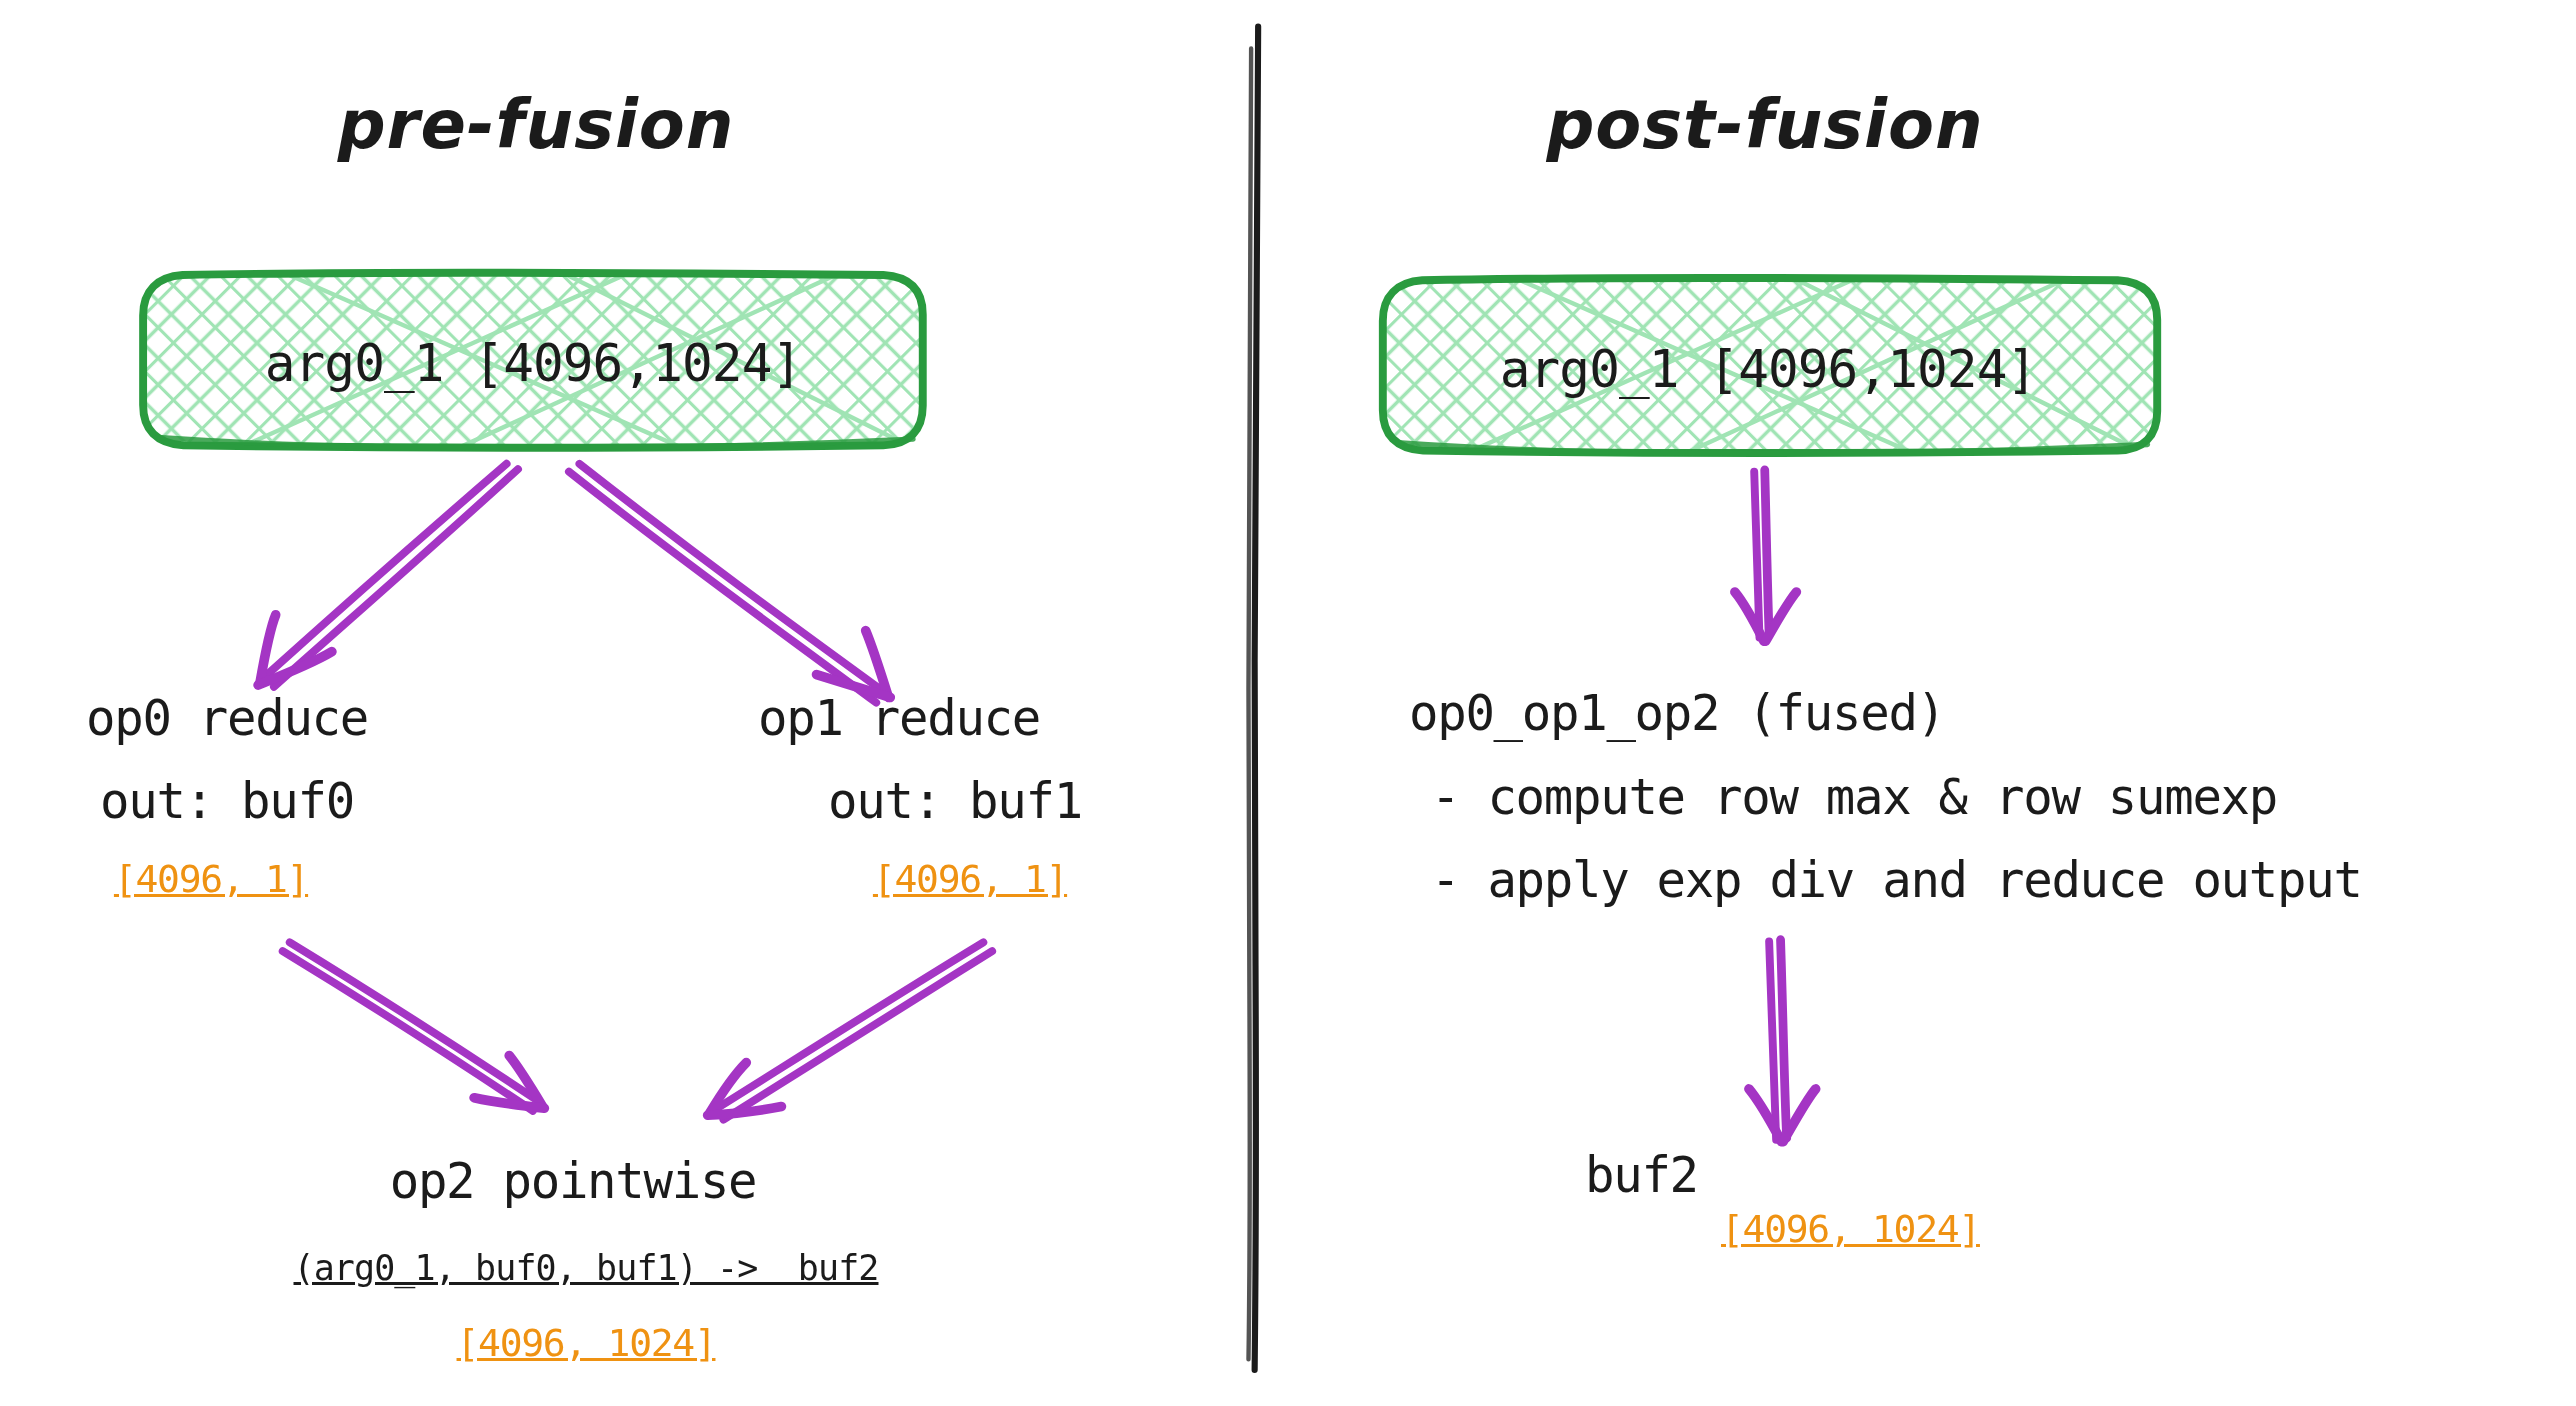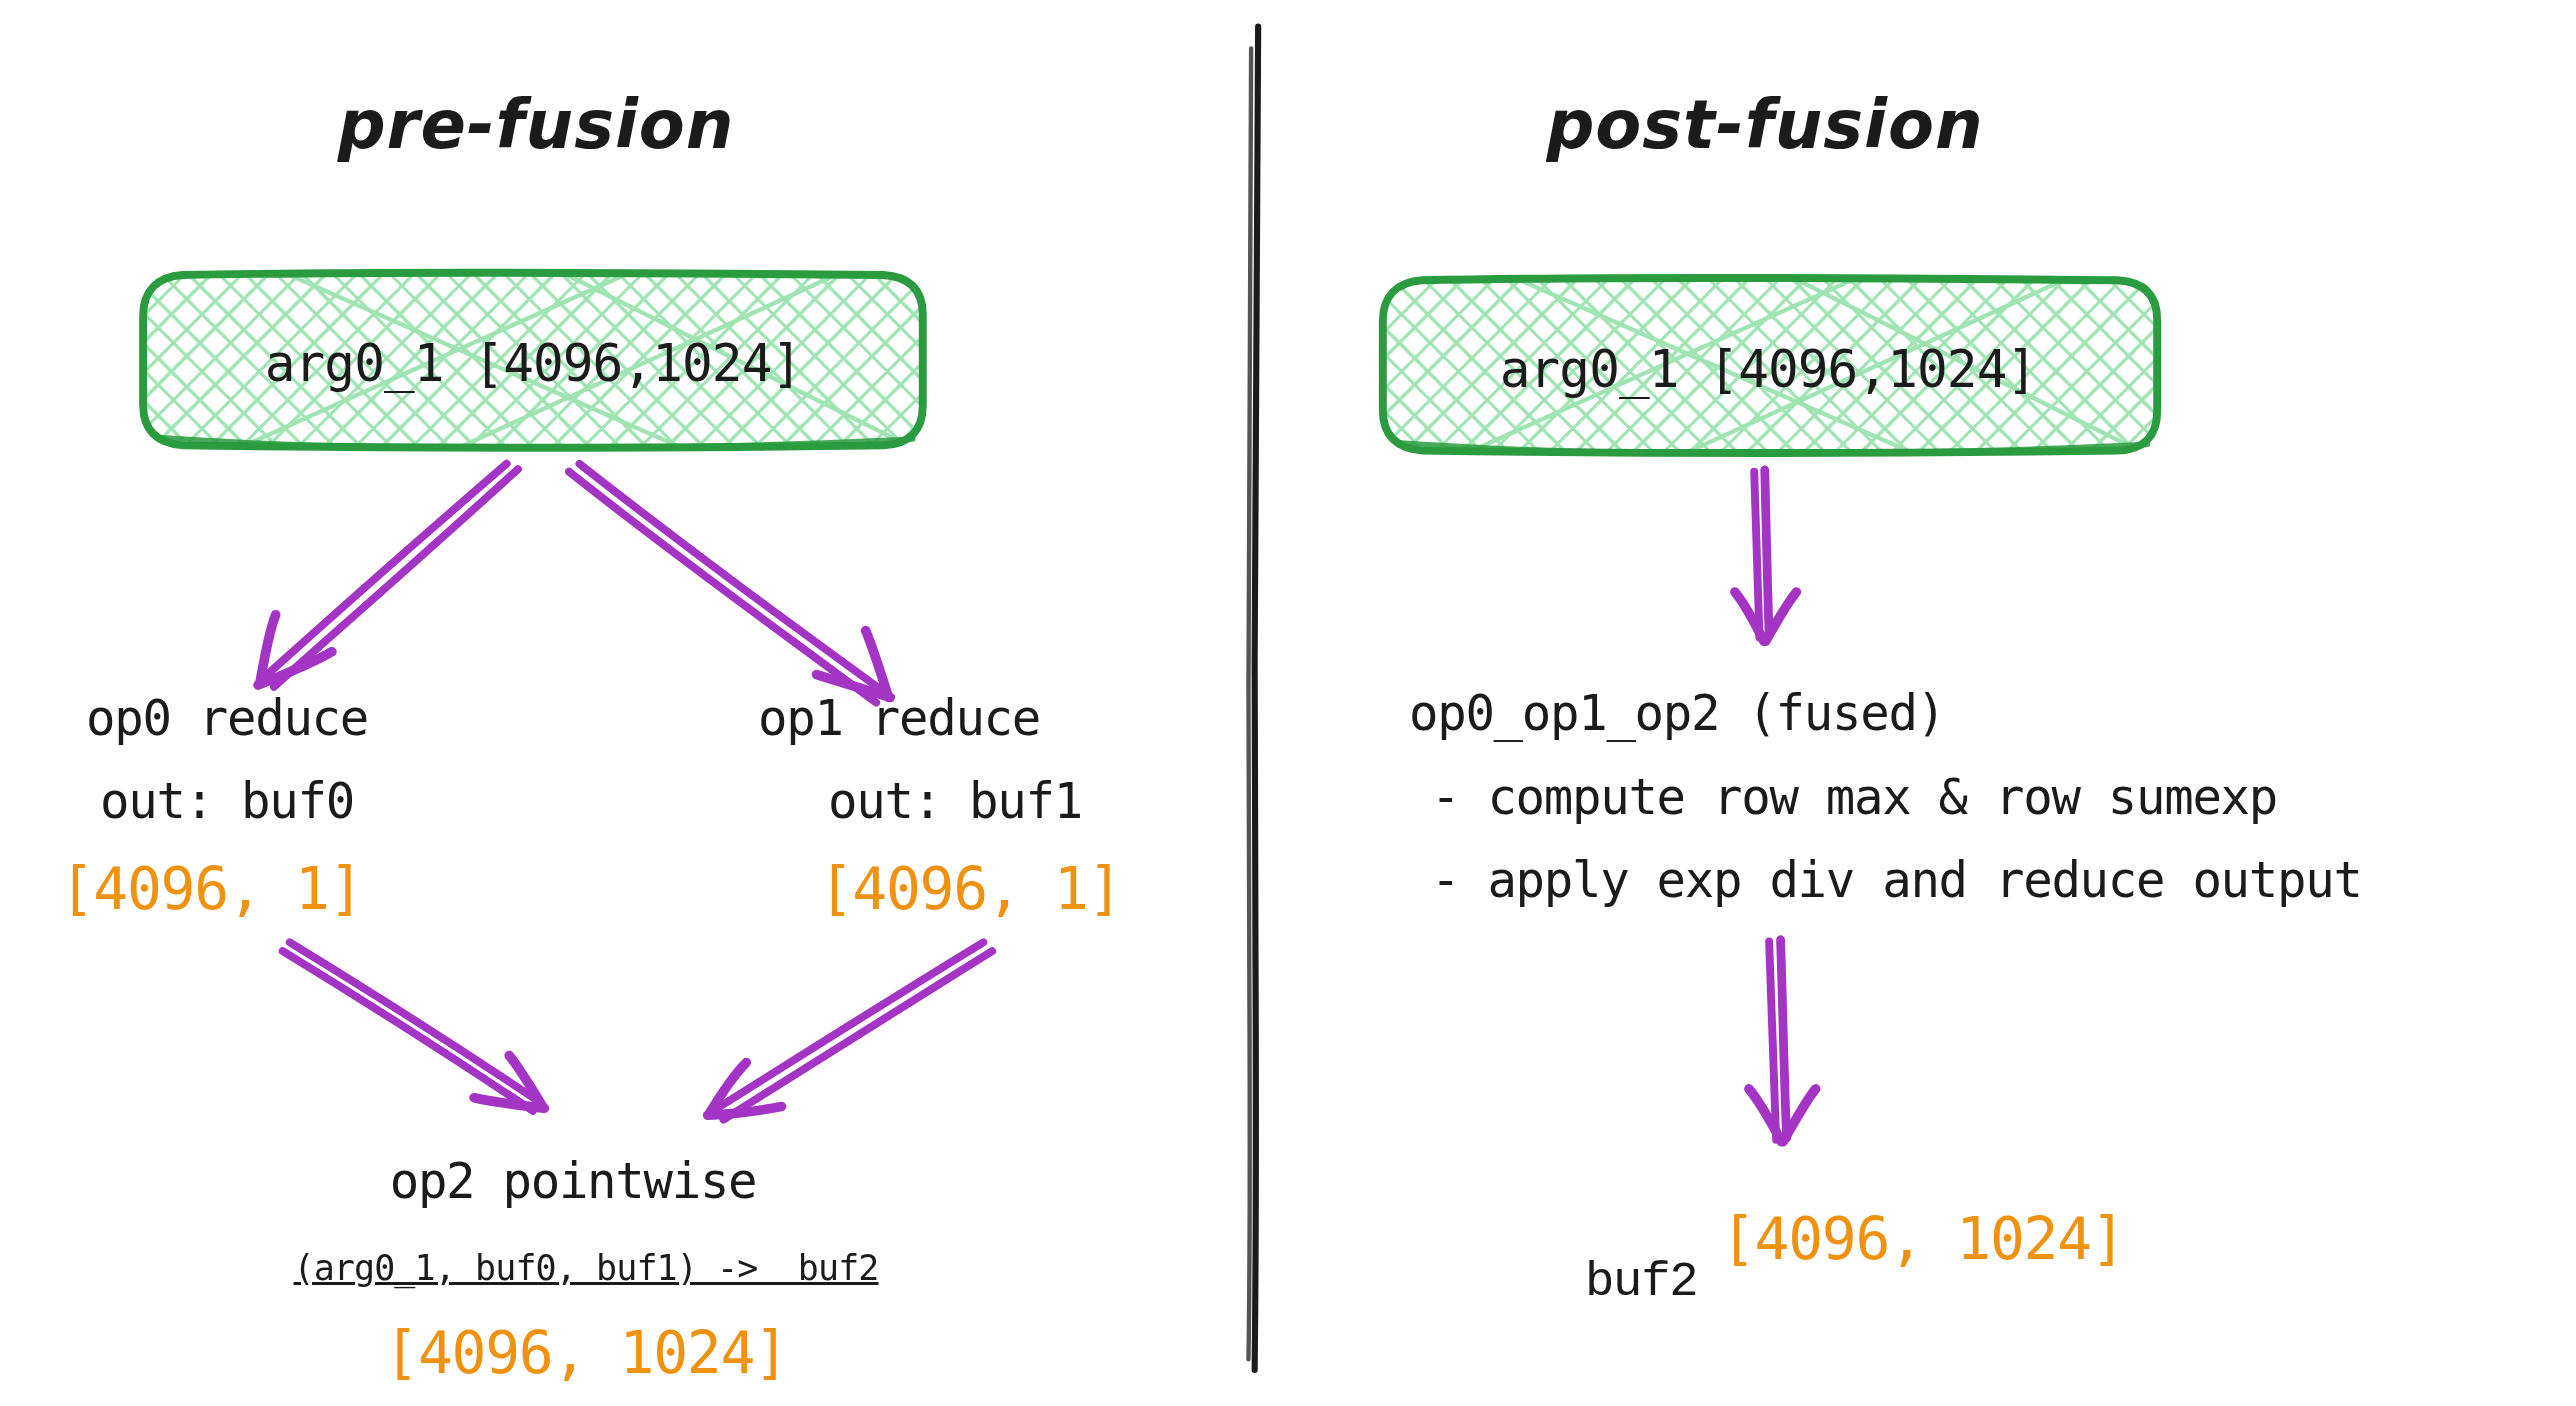--- a/index.html
+++ b/index.html
@@ -57,22 +57,23 @@
   .node-main {
     font-size: 49px;
     letter-spacing: -1.3px;
   }
   .node-sub {
     font-size: 49px;
     letter-spacing: -1.3px;
   }
   .shape {
     color: #ef9212;
-    font-size: 58px;
-    letter-spacing: -1.3px;
+    font-size: 38px;
+    letter-spacing: -1.3px;
+    text-decoration: underline;
   }
   .small {
     font-size: 35px;
     letter-spacing: -0.9px;
     text-decoration: underline;
   }
   .fused-head {
     font-size: 49px;
     letter-spacing: -1.3px;
   }
@@ -214,19 +215,19 @@
 
     <div class="txt boxlabel center" style="left:1768px; top:344px;">arg0_1 [4096,1024]</div>
 
     <div>
       <div class="txt fused-head" style="left:1409px; top:689px;">op0_op1_op2 (fused)</div>
       <div class="txt fused-bullet" style="left:1431px; top:773px;">- compute row max &amp; row sumexp</div>
       <div class="txt fused-bullet" style="left:1431px; top:856px;">- apply exp div and reduce output</div>
     </div>
 
     <div>
-      <div class="txt node-main" style="left:1585px; top:1258px;font-family:Liberation Mono, monospace;">buf2</div>
+      <div class="txt node-main" style="left:1585px; top:1151px;">buf2</div>
       <div class="txt shape" style="left:1721px; top:1210px;">[4096, 1024]</div>
     </div>
 
   </div>
 </div>
 
 
 </body></html>

